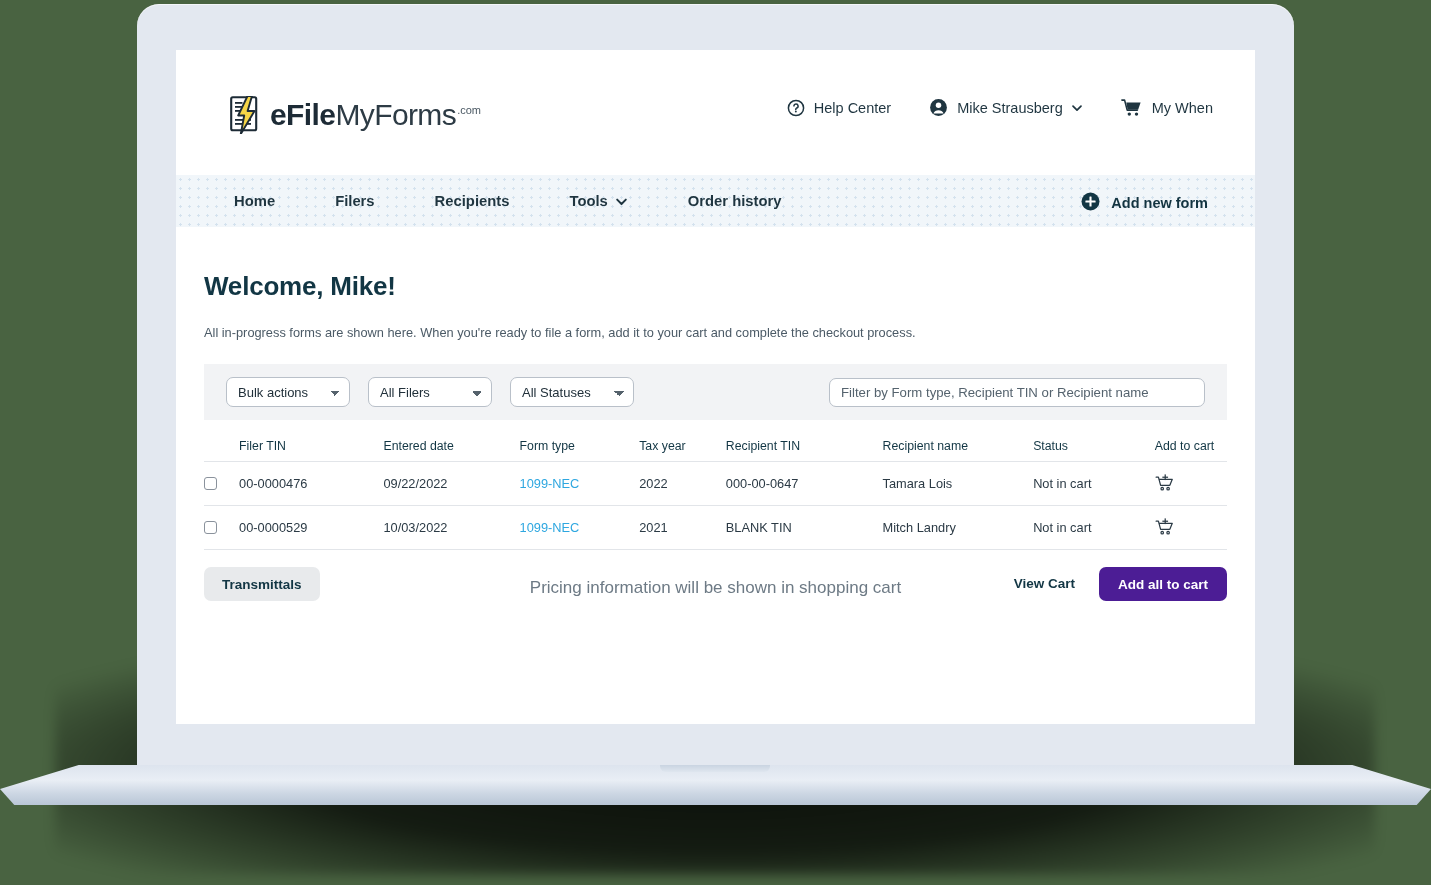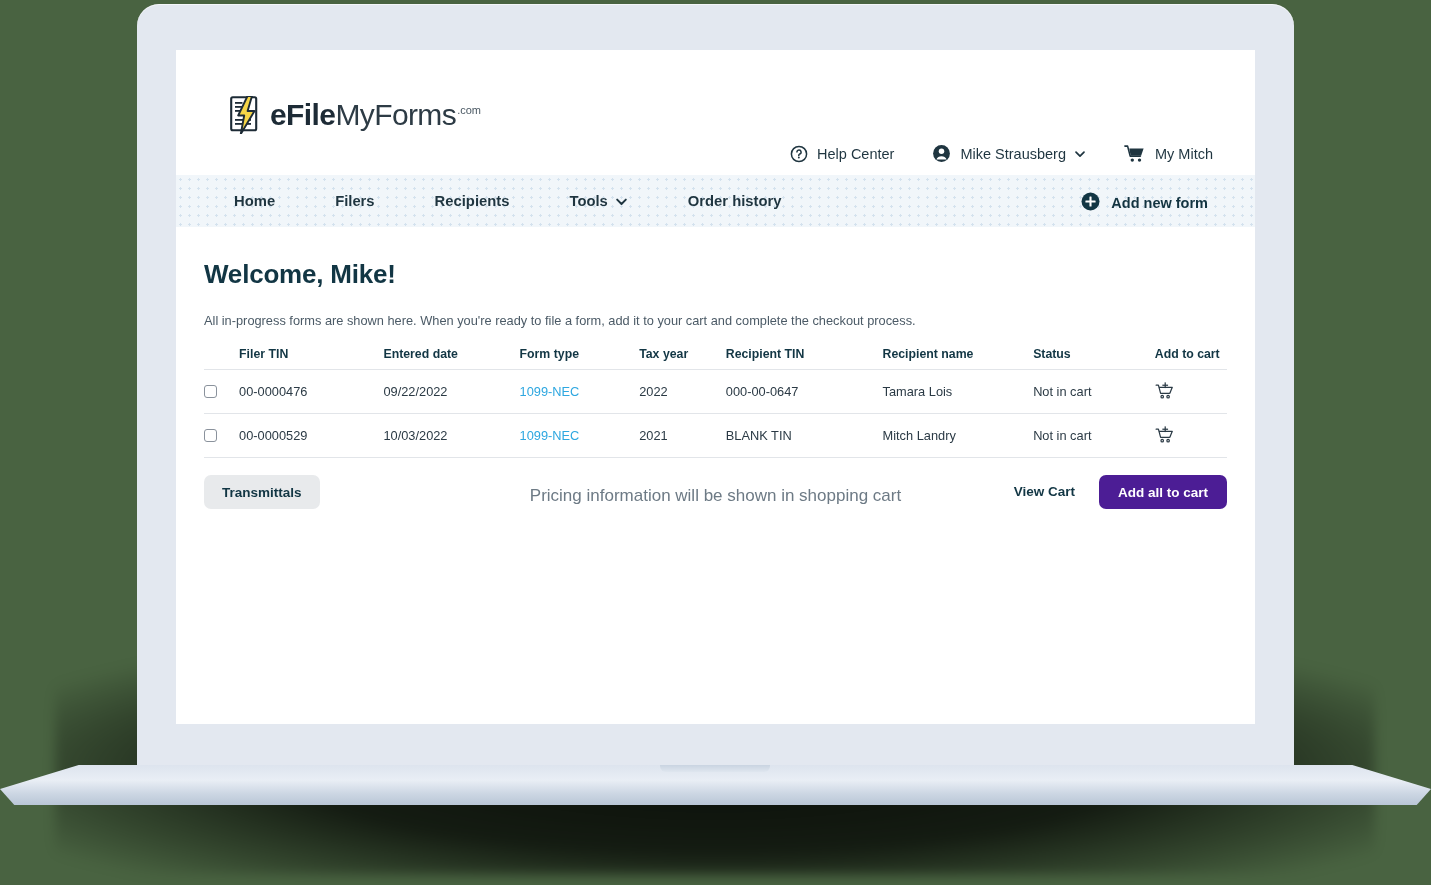--- a/index.html
+++ b/index.html
@@ -87,21 +87,20 @@
     letter-spacing: 0;
     margin-left: 1px;
   }
 
   #header-actions {
     position: absolute;
     right: 42px; top: 48px;
     display: flex;
     align-items: center;
     gap: 38px;
-    margin-top: 46px;
   }
   .header-action {
     display: flex;
     align-items: center;
     gap: 9px;
     color: #1f3540;
     font-size: 14.5px;
     cursor: pointer;
   }
   .header-action svg { display: block; }
@@ -139,21 +138,21 @@
     display: flex;
     align-items: flex-end;
     gap: 11px;
     color: #133441;
     font-size: 14.5px;
     font-weight: bold;
     cursor: pointer;
   }
 
   
-  #page-body { padding: 1px 28px; background:#fff; }
+  #page-body { padding: 13px 28px; background:#fff; }
   #page-title {
     margin: 0;
     padding-top: 31px;
     font-size: 26px;
     font-weight: bold;
     color: #123644;
     letter-spacing: -0.2px;
   }
   #page-subtitle {
     margin: 0;
@@ -215,21 +214,21 @@
 
   
   #forms-table {
     width: 100%;
     border-collapse: collapse;
     margin-top: 10px;
   }
   #forms-table th {
     text-align: left;
     font-size: 12.3px;
-    font-weight: bold;
+    font-weight: normal;
     color: #123644;
     padding: 9px 0 8px 0;
     border-bottom: 1px solid #e2e5e9;
     white-space: nowrap;
   }
   #forms-table td {
     font-size: 12.8px;
     color: #2b3a45;
     padding: 12px 0;
     border-bottom: 1px solid #e2e5e9;
@@ -373,21 +372,21 @@
           </svg>
         </div>
 
         <div class="header-action">
           <svg width="22" height="19" viewBox="0 0 22 19">
             <path d="M0.9 2.1 H3.6 L6.2 12.1 H16.4" fill="none" stroke="#1f3540" stroke-width="1.6" stroke-linecap="round" stroke-linejoin="round"></path>
             <path d="M5.3 4.5 H19.6 L17.2 11.4 H6.6 Z" fill="#1f3540"></path>
             <circle cx="8.3" cy="16.1" r="1.7" fill="#1f3540"></circle>
             <circle cx="15.5" cy="16.1" r="1.7" fill="#1f3540"></circle>
           </svg>
-          <span>My Mitch</span>
+          <span>My When</span>
         </div>
 
       </div>
     </div>
 
     <div id="main-nav">
       <div id="nav-items">
         <div class="nav-item">
           <span>Home</span>
         </div>
@@ -416,20 +415,32 @@
         </svg>
         <span>Add new form</span>
       </div>
     </div>
 
     <div id="page-body">
 
       <h1 id="page-title">Welcome, Mike!</h1>
       <p id="page-subtitle">All in-progress forms are shown here. When you're ready to file a form, add it to your cart and complete the checkout process.</p>
 
+      <div id="filter-bar">
+        <select id="select-bulk-actions" class="filter-select">
+          <option>Bulk actions</option>
+        </select>
+        <select id="select-filers" class="filter-select">
+          <option>All Filers</option>
+        </select>
+        <select id="select-statuses" class="filter-select">
+          <option>All Statuses</option>
+        </select>
+        <input id="filter-search" type="text" placeholder="Filter by Form type, Recipient TIN or Recipient name" style="">
+      </div>
 
       <table id="forms-table">
         <thead>
           <tr>
             <th class="col-check"></th>
             <th class="col-filer">Filer TIN</th>
             <th class="col-entered">Entered date</th>
             <th class="col-formtype">Form type</th>
             <th class="col-taxyear">Tax year</th>
             <th class="col-rtin">Recipient TIN</th>

